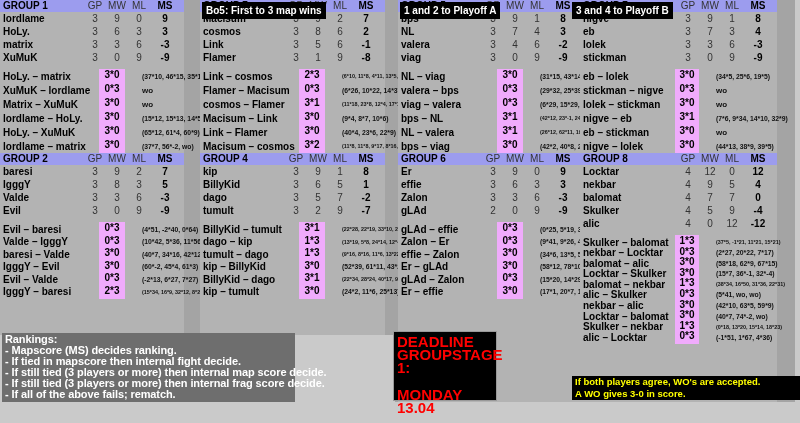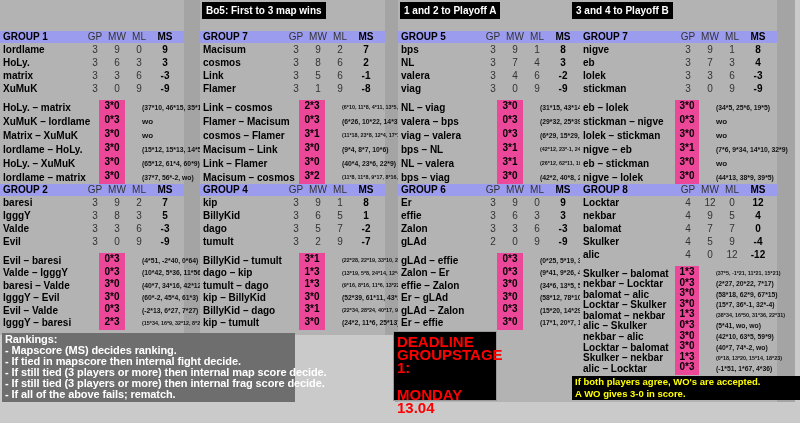--- a/index.html
+++ b/index.html
@@ -18,33 +18,33 @@
   .t1{left:1px;top:1px;width:88px;}
   .t2{left:202px;top:2px;}
   .t3{left:400px;top:2px;}
   .t4{left:572px;top:2px;}
   .g-hdr,.srow{display:grid;grid-template-columns:1fr 22px 22px 22px 30px;
         font-size:10px;padding:0 4px 0 3px;}
   .g-hdr{background:#9c9cee;height:12px;line-height:12px;}
   .g-hdr .gname,.srow .pname{font-weight:bold;white-space:nowrap;}
   .g-hdr .h{color:#333;text-align:center;}
   .g-hdr .h.ms{color:#000;font-weight:bold;}
-  .hdr1{margin-top:31px;}
+  .hdr1{}
   .hdr2{}
   .srow{height:13px;line-height:13px;}
   .srow .v{color:#333;text-align:center;}
   .srow .v.ms{color:#000;font-weight:bold;}
   .mlist{margin-top:5px;}
   .mrow{display:grid;grid-template-columns:96px 26px 1fr;align-items:center;
         height:14px;font-size:10px;padding:0 2px 0 3px;}
   .mlist.b .mrow{height:12.5px;}
   .mlist.c .mrow{height:10.6px;}
   .c4 .mrow{grid-template-columns:92px 24px 1fr;}
   .mrow .pair{font-weight:bold;white-space:nowrap;}
-  .mrow .score{background:#ec4899;font-weight:bold;text-align:center;height:14px;line-height:11px;}
+  .mrow .score{background:#f0abfc;font-weight:bold;text-align:center;height:14px;line-height:11px;}
   .mrow .detail{font-size:6.8px;font-weight:bold;color:#111;white-space:nowrap;padding-left:17px;}
   .detail.sm{font-size:5.4px;}
   .detail.wo{font-size:8px;}
   .rankings{position:absolute;left:2px;top:333px;width:287px;height:67px;background:#6e6e6e;
         color:#fff;font-size:11px;font-weight:bold;line-height:11px;padding:1px 3px;
         letter-spacing:-0.1px;white-space:nowrap;}
   .deadline{position:absolute;left:393px;top:331px;width:96px;height:62px;background:#000;
         color:#f00;font-weight:bold;font-size:15px;line-height:13px;padding:3px 3px;
         border:1px solid #999;}
   .deadline .gap{height:14px;}

